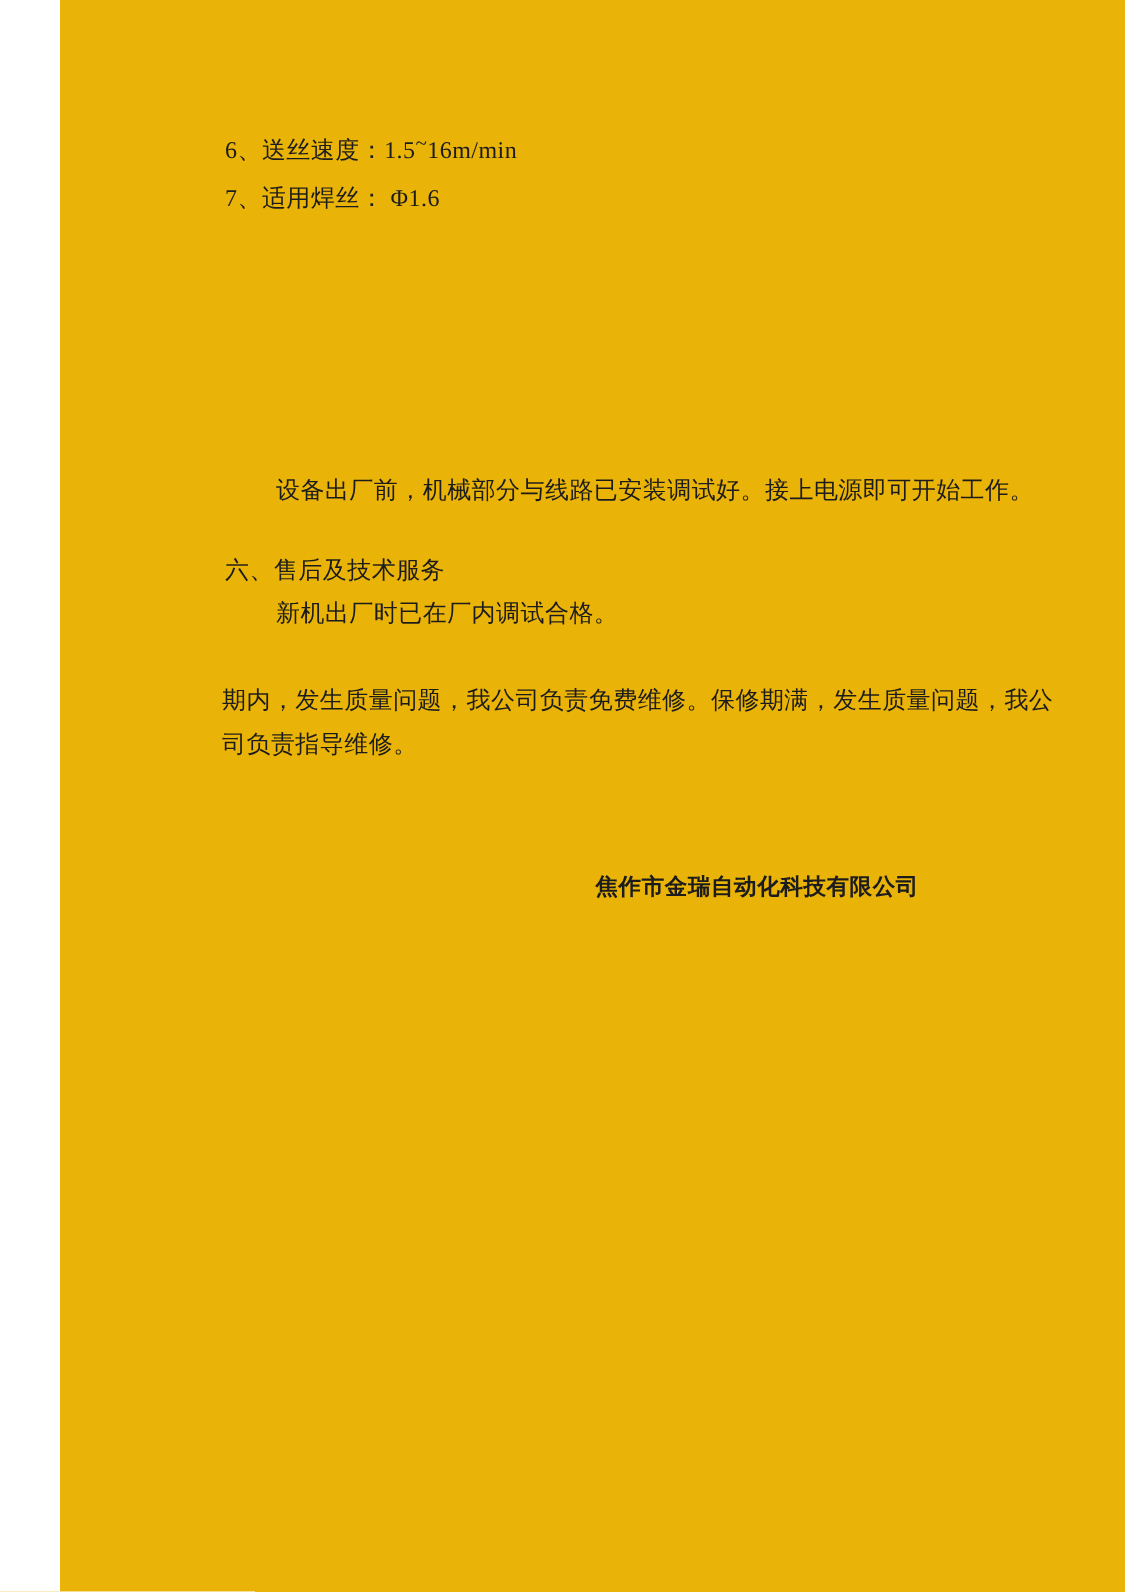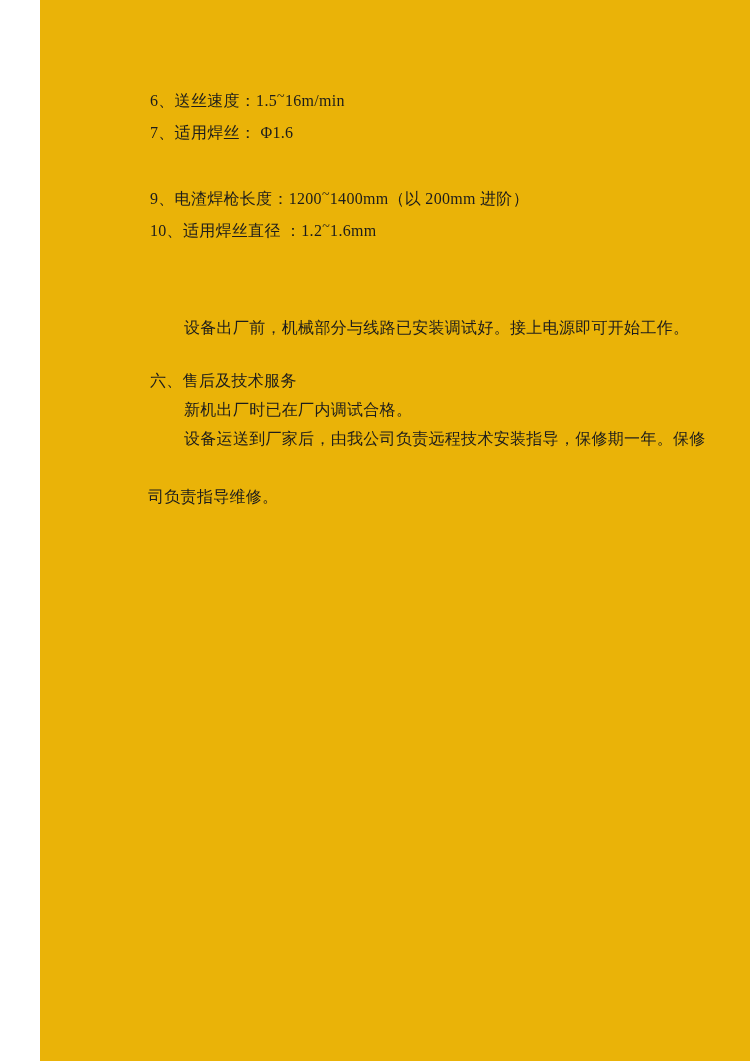--- a/index.html
+++ b/index.html
@@ -54,30 +54,29 @@
 </head>
 <body>
 
 <div class="page">
 
   <div class="line spec" style="top:90px">6、送丝速度：1.5<span class="tld">~</span>16m/min</div>
 
   <div class="line spec" style="top:122px">7、适用焊丝： Φ1.6</div>
 
 
-  <div class="line spec" style="top:188px">9、电渣焊枪长度：1200<span class="tld">~</span>1400mm（以 200mm 进阶）</div>
 
-  <div class="line spec" style="top:220px">10、适用焊丝直径 ：1.2<span class="tld">~</span>1.6mm</div>
 
 
   <div class="line para-indent" style="top:317px">设备出厂前，机械部分与线路已安装调试好。接上电源即可开始工作。</div>
 
   <div class="line para-indent" style="top:399px">新机出厂时已在厂内调试合格。</div>
 
   <div class="line heading" style="top:370px">六、售后及技术服务</div>
 
-  <div class="line para-indent" style="top:428px">设备运送到厂家后，由我公司负责远程技术安装指导，保修期一年。保修</div>
 
+  <div class="line para-flush" style="top:457px">期内，发生质量问题，我公司负责免费维修。保修期满，发生质量问题，我公</div>
 
   <div class="line para-flush" style="top:486px">司负责指导维修。</div>
 
+  <div class="signature">焦作市金瑞自动化科技有限公司</div>
 
 </div>
 
 </body></html>

